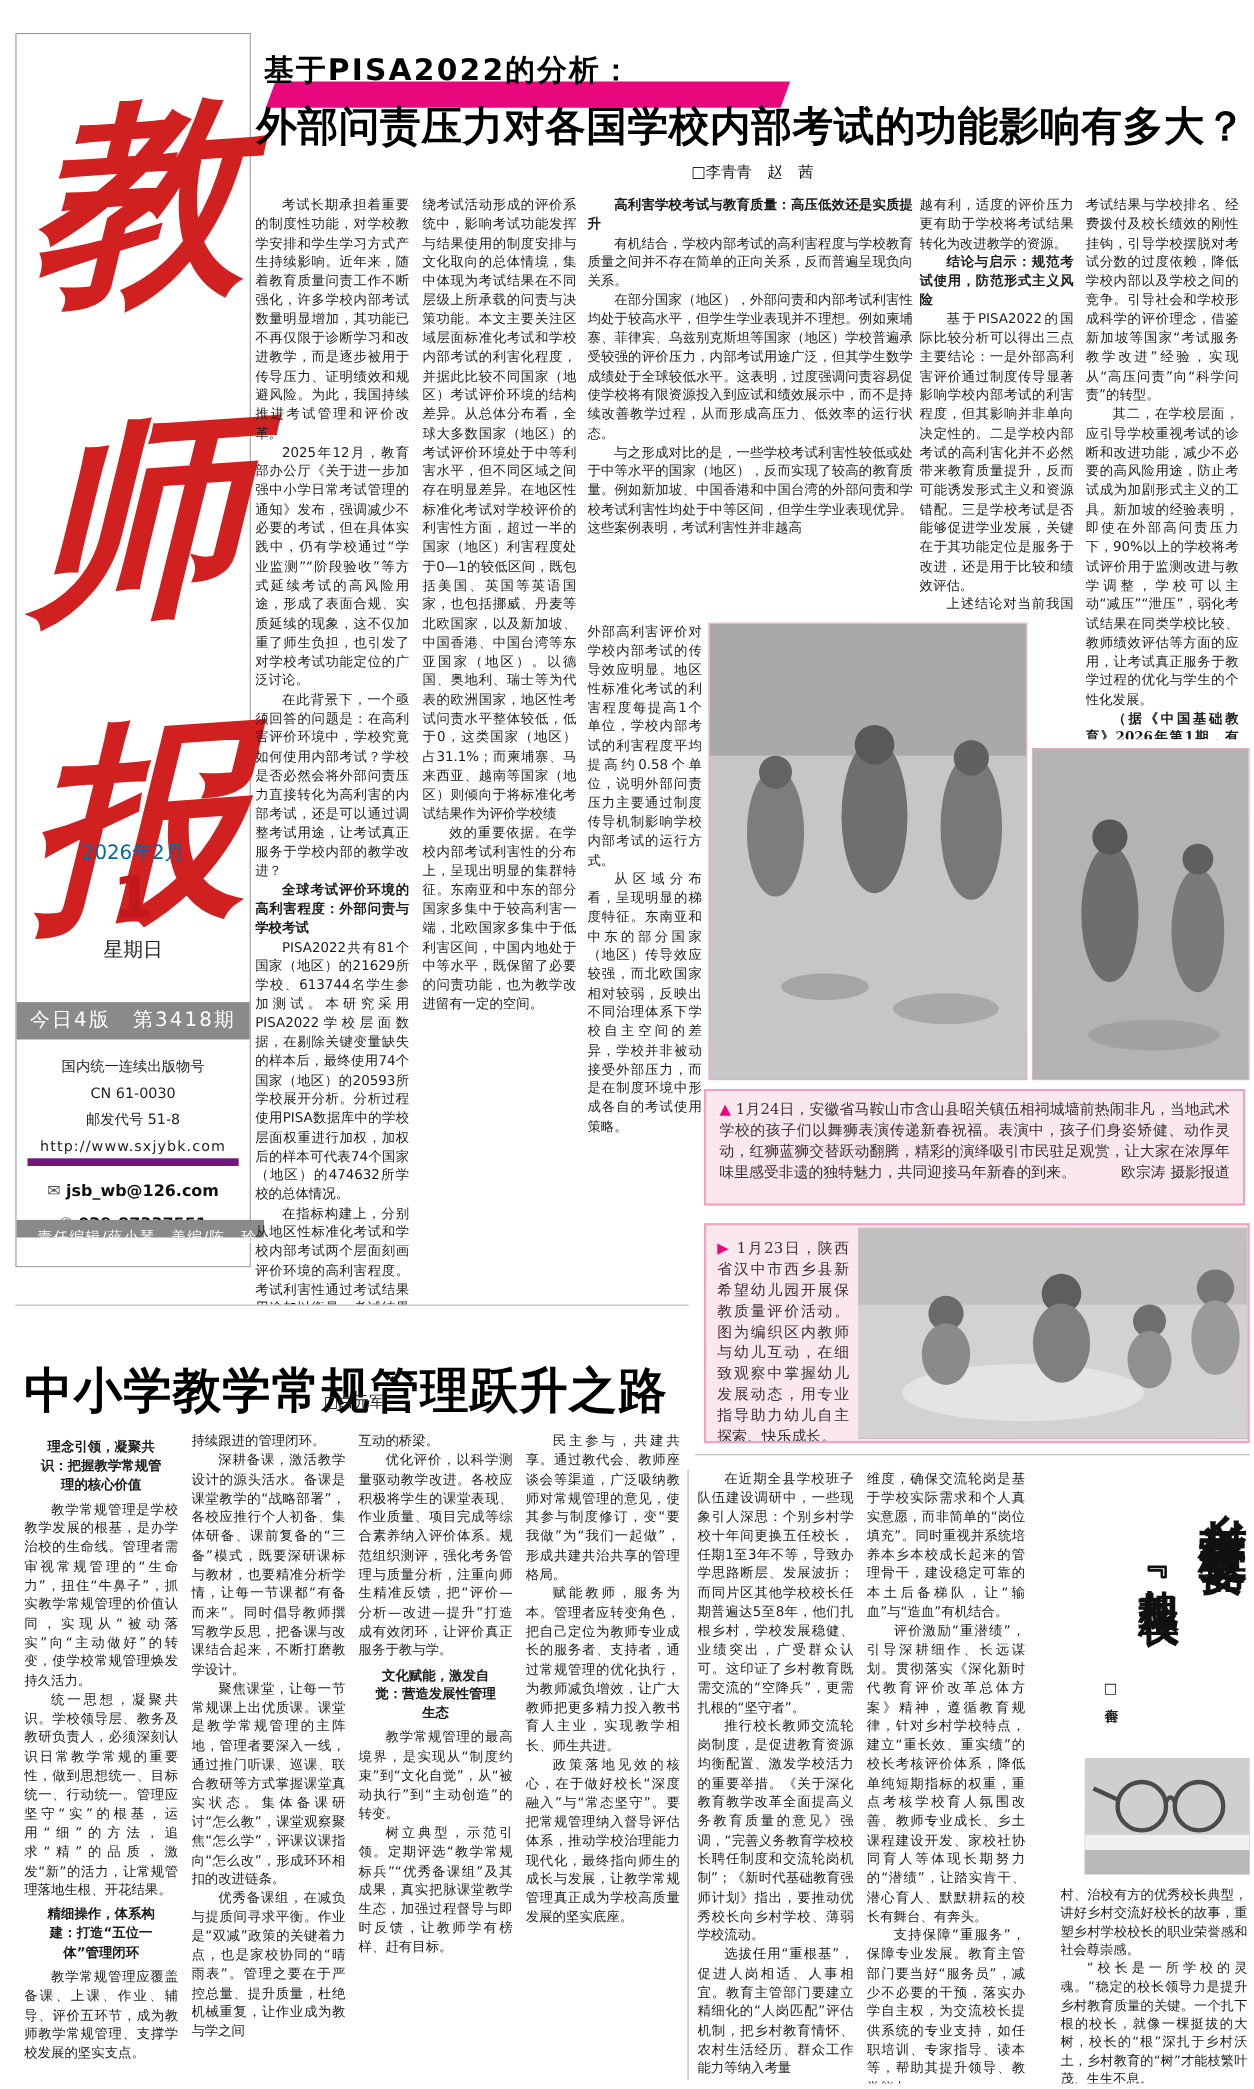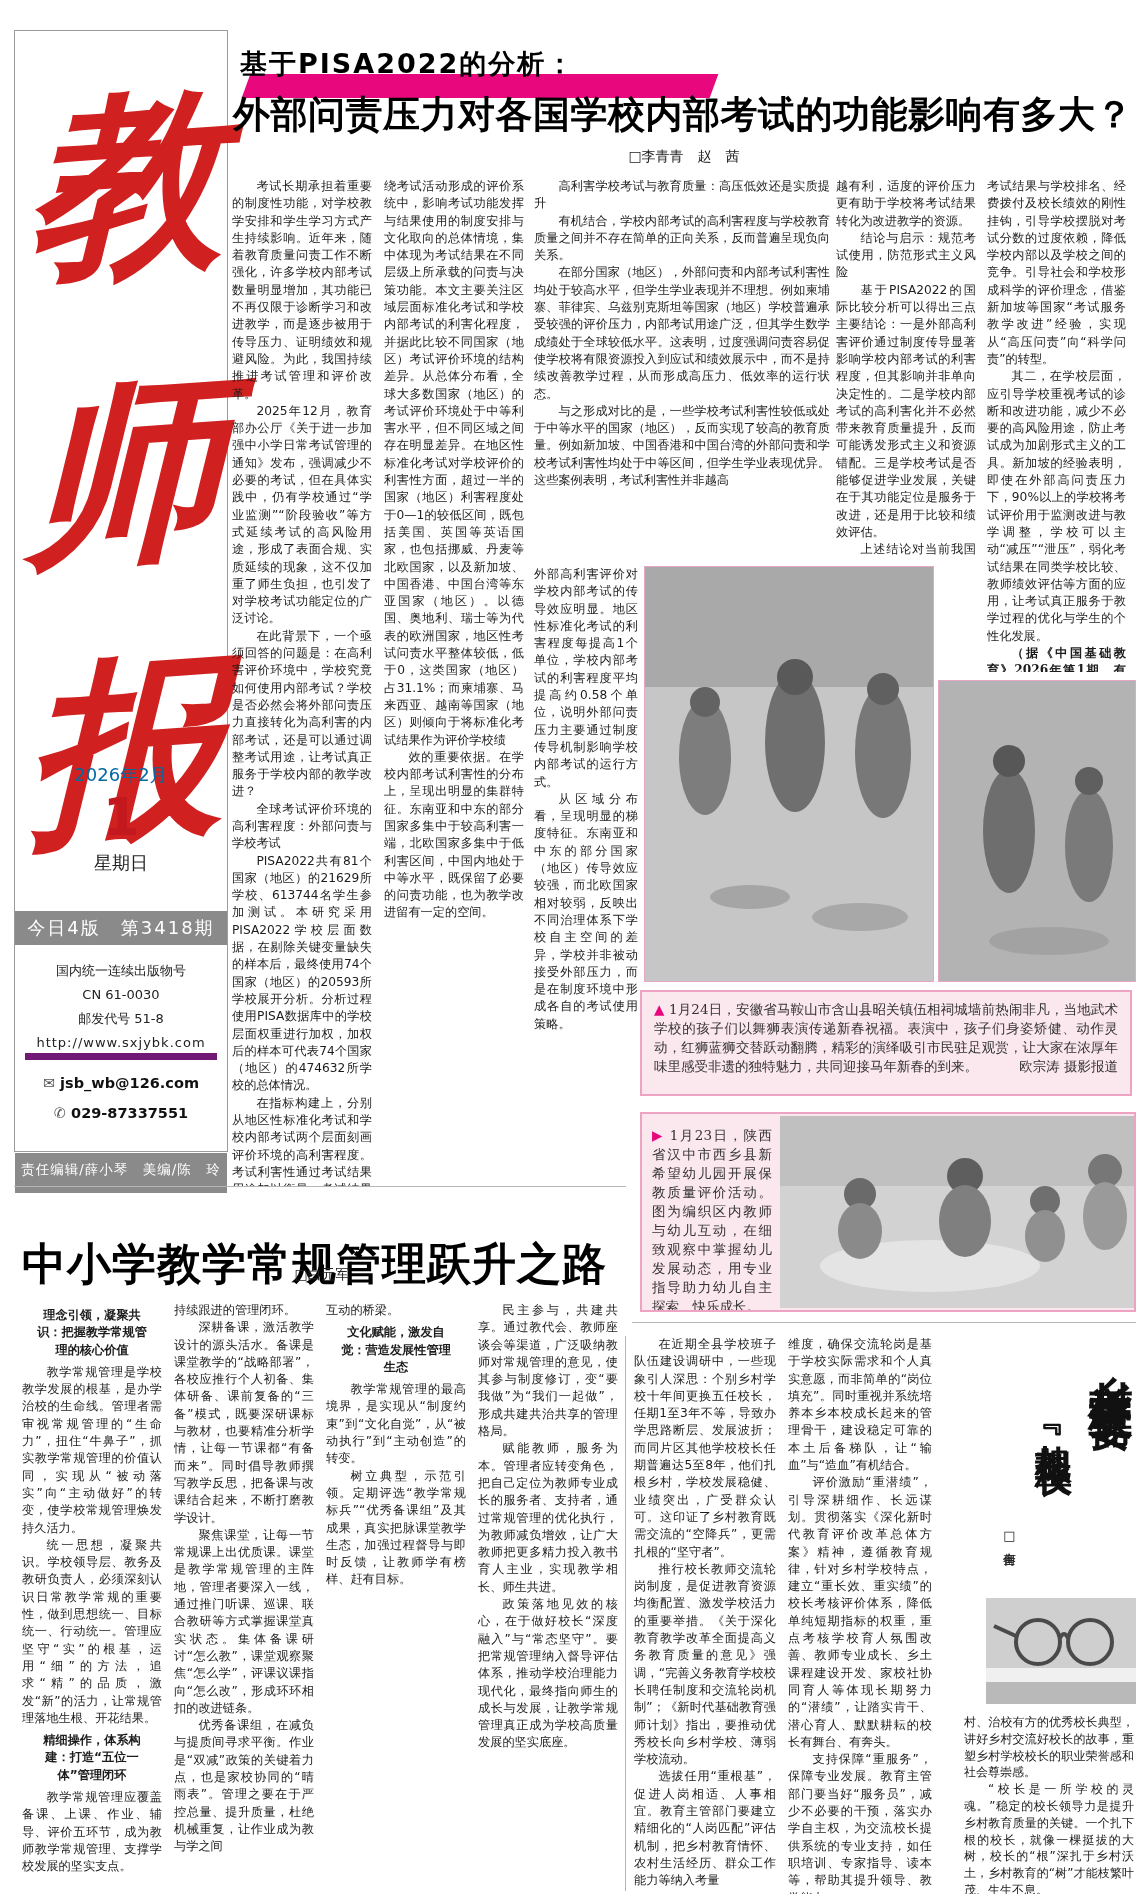--- a/index.html
+++ b/index.html
@@ -13,31 +13,31 @@
   .dateline{position:absolute;left:0;top:732px;width:212px;text-align:center;font-size:18px;color:#0369a1;}
   .daynum{position:absolute;left:0;top:756px;width:212px;text-align:center;font-size:52px;font-weight:bold;color:#c3181d;}
   .weekday{position:absolute;left:0;top:820px;width:212px;text-align:center;font-size:18px;color:#222;}
   .gbar{position:absolute;left:0;width:212px;background:#8a8a8a;color:#fff;text-align:center;}
   .ed{top:880px;height:34px;line-height:34px;font-size:18px;letter-spacing:2px;}
   .pub{position:absolute;left:0;top:928px;width:212px;text-align:center;font-size:13px;line-height:24px;color:#222;}
   .web{letter-spacing:1px;}
   .contact{position:absolute;left:10px;top:1022px;width:192px;border-top:7px solid #701a75;
            text-align:center;font-size:14.5px;font-weight:bold;line-height:30px;padding-top:8px;color:#111;}
   .cicon{display:inline-block;margin-right:5px;font-weight:normal;color:#555;}
-  .editors{top:1122px;height:40px;line-height:32px;font-size:13.5px;letter-spacing:1px;}
+  .editors{top:1078px;height:16px;line-height:32px;font-size:13.5px;letter-spacing:1px;padding-left:13px;}
   
   .kickbar{position:absolute;left:246px;top:74px;width:468px;height:24px;background:#e8077d;transform:skewX(-20deg);}
   .kicker{position:absolute;left:240px;top:46px;font-size:27px;font-weight:bold;letter-spacing:2px;color:#000;}
   .headline{position:absolute;left:233px;top:90px;width:902px;font-size:37px;font-weight:bold;
             letter-spacing:0.5px;color:#000;white-space:nowrap;}
   .byline{position:absolute;left:233px;top:148px;width:902px;text-align:center;font-size:14px;
           font-family:"DejaVu Serif",serif;color:#222;}
   .col{position:absolute;overflow:hidden;text-align:justify;font-size:12.2px;line-height:17.3px;color:#1c1c1c;}
   .col p{margin:0;text-indent:2em;}
-  .col p.bh{font-weight:normal;}
+  .col p.bh{font-weight:bold;}
   .col p.ch{font-weight:bold;text-indent:0;text-align:center;margin:5px 12px;}
   .col p.noind{text-indent:0;}
   .col p.attr{font-family:"DejaVu Serif",serif;font-weight:bold;}
   
   .photo{position:absolute;overflow:hidden;background:linear-gradient(170deg,#cfcfcf 0%,#b5b5b5 45%,#9d9d9d 100%);
          border:1px solid #e5a8c4;}
   .capbox{position:absolute;background:#fbe7ee;border:2px solid #efa3c2;overflow:hidden;}
   .cap{font-family:"DejaVu Serif",serif;font-size:13.5px;line-height:19px;text-align:justify;color:#333;}
   .cap .mark{color:#e8077d;font-family:"DejaVu Sans",sans-serif;}
   .credit{text-align:right;font-family:"DejaVu Serif",serif;font-size:13.5px;color:#333;}
@@ -198,20 +198,21 @@
       <p>教学常规管理应覆盖备课、上课、作业、辅导、评价五环节，成为教师教学常规管理、支撑学校发展的坚实支点。</p>
     </div>
   <div class="col" style="left:174px;top:1302px;width:140px;height:592px">
       <p class="noind">持续跟进的管理闭环。</p>
       <p>深耕备课，激活教学设计的源头活水。备课是课堂教学的“战略部署”，各校应推行个人初备、集体研备、课前复备的“三备”模式，既要深研课标与教材，也要精准分析学情，让每一节课都“有备而来”。同时倡导教师撰写教学反思，把备课与改课结合起来，不断打磨教学设计。</p>
       <p>聚焦课堂，让每一节常规课上出优质课。课堂是教学常规管理的主阵地，管理者要深入一线，通过推门听课、巡课、联合教研等方式掌握课堂真实状态。集体备课研讨“怎么教”，课堂观察聚焦“怎么学”，评课议课指向“怎么改”，形成环环相扣的改进链条。</p>
       <p>优秀备课组，在减负与提质间寻求平衡。作业是“双减”政策的关键着力点，也是家校协同的“晴雨表”。管理之要在于严控总量、提升质量，杜绝机械重复，让作业成为教与学之间</p>
     </div>
   <div class="col" style="left:326px;top:1302px;width:140px;height:592px">
       <p class="noind">互动的桥梁。</p>
+      <p>优化评价，以科学测量驱动教学改进。各校应积极将学生的课堂表现、作业质量、项目完成等综合素养纳入评价体系。规范组织测评，强化考务管理与质量分析，注重向师生精准反馈，把“评价—分析—改进—提升”打造成有效闭环，让评价真正服务于教与学。</p>
       <p class="ch">文化赋能，激发自觉：营造发展性管理生态</p>
       <p>教学常规管理的最高境界，是实现从“制度约束”到“文化自觉”，从“被动执行”到“主动创造”的转变。</p>
       <p>树立典型，示范引领。定期评选“教学常规标兵”“优秀备课组”及其成果，真实把脉课堂教学生态，加强过程督导与即时反馈，让教师学有榜样、赶有目标。</p>
     </div>
   <div class="col" style="left:478px;top:1302px;width:140px;height:592px">
       <p>民主参与，共建共享。通过教代会、教师座谈会等渠道，广泛吸纳教师对常规管理的意见，使其参与制度修订，变“要我做”为“我们一起做”，形成共建共治共享的管理格局。</p>
       <p>赋能教师，服务为本。管理者应转变角色，把自己定位为教师专业成长的服务者、支持者，通过常规管理的优化执行，为教师减负增效，让广大教师把更多精力投入教书育人主业，实现教学相长、师生共进。</p>
       <p>政策落地见效的核心，在于做好校长“深度融入”与“常态坚守”。要把常规管理纳入督导评估体系，推动学校治理能力现代化，最终指向师生的成长与发展，让教学常规管理真正成为学校高质量发展的坚实底座。</p>
     </div>
 

